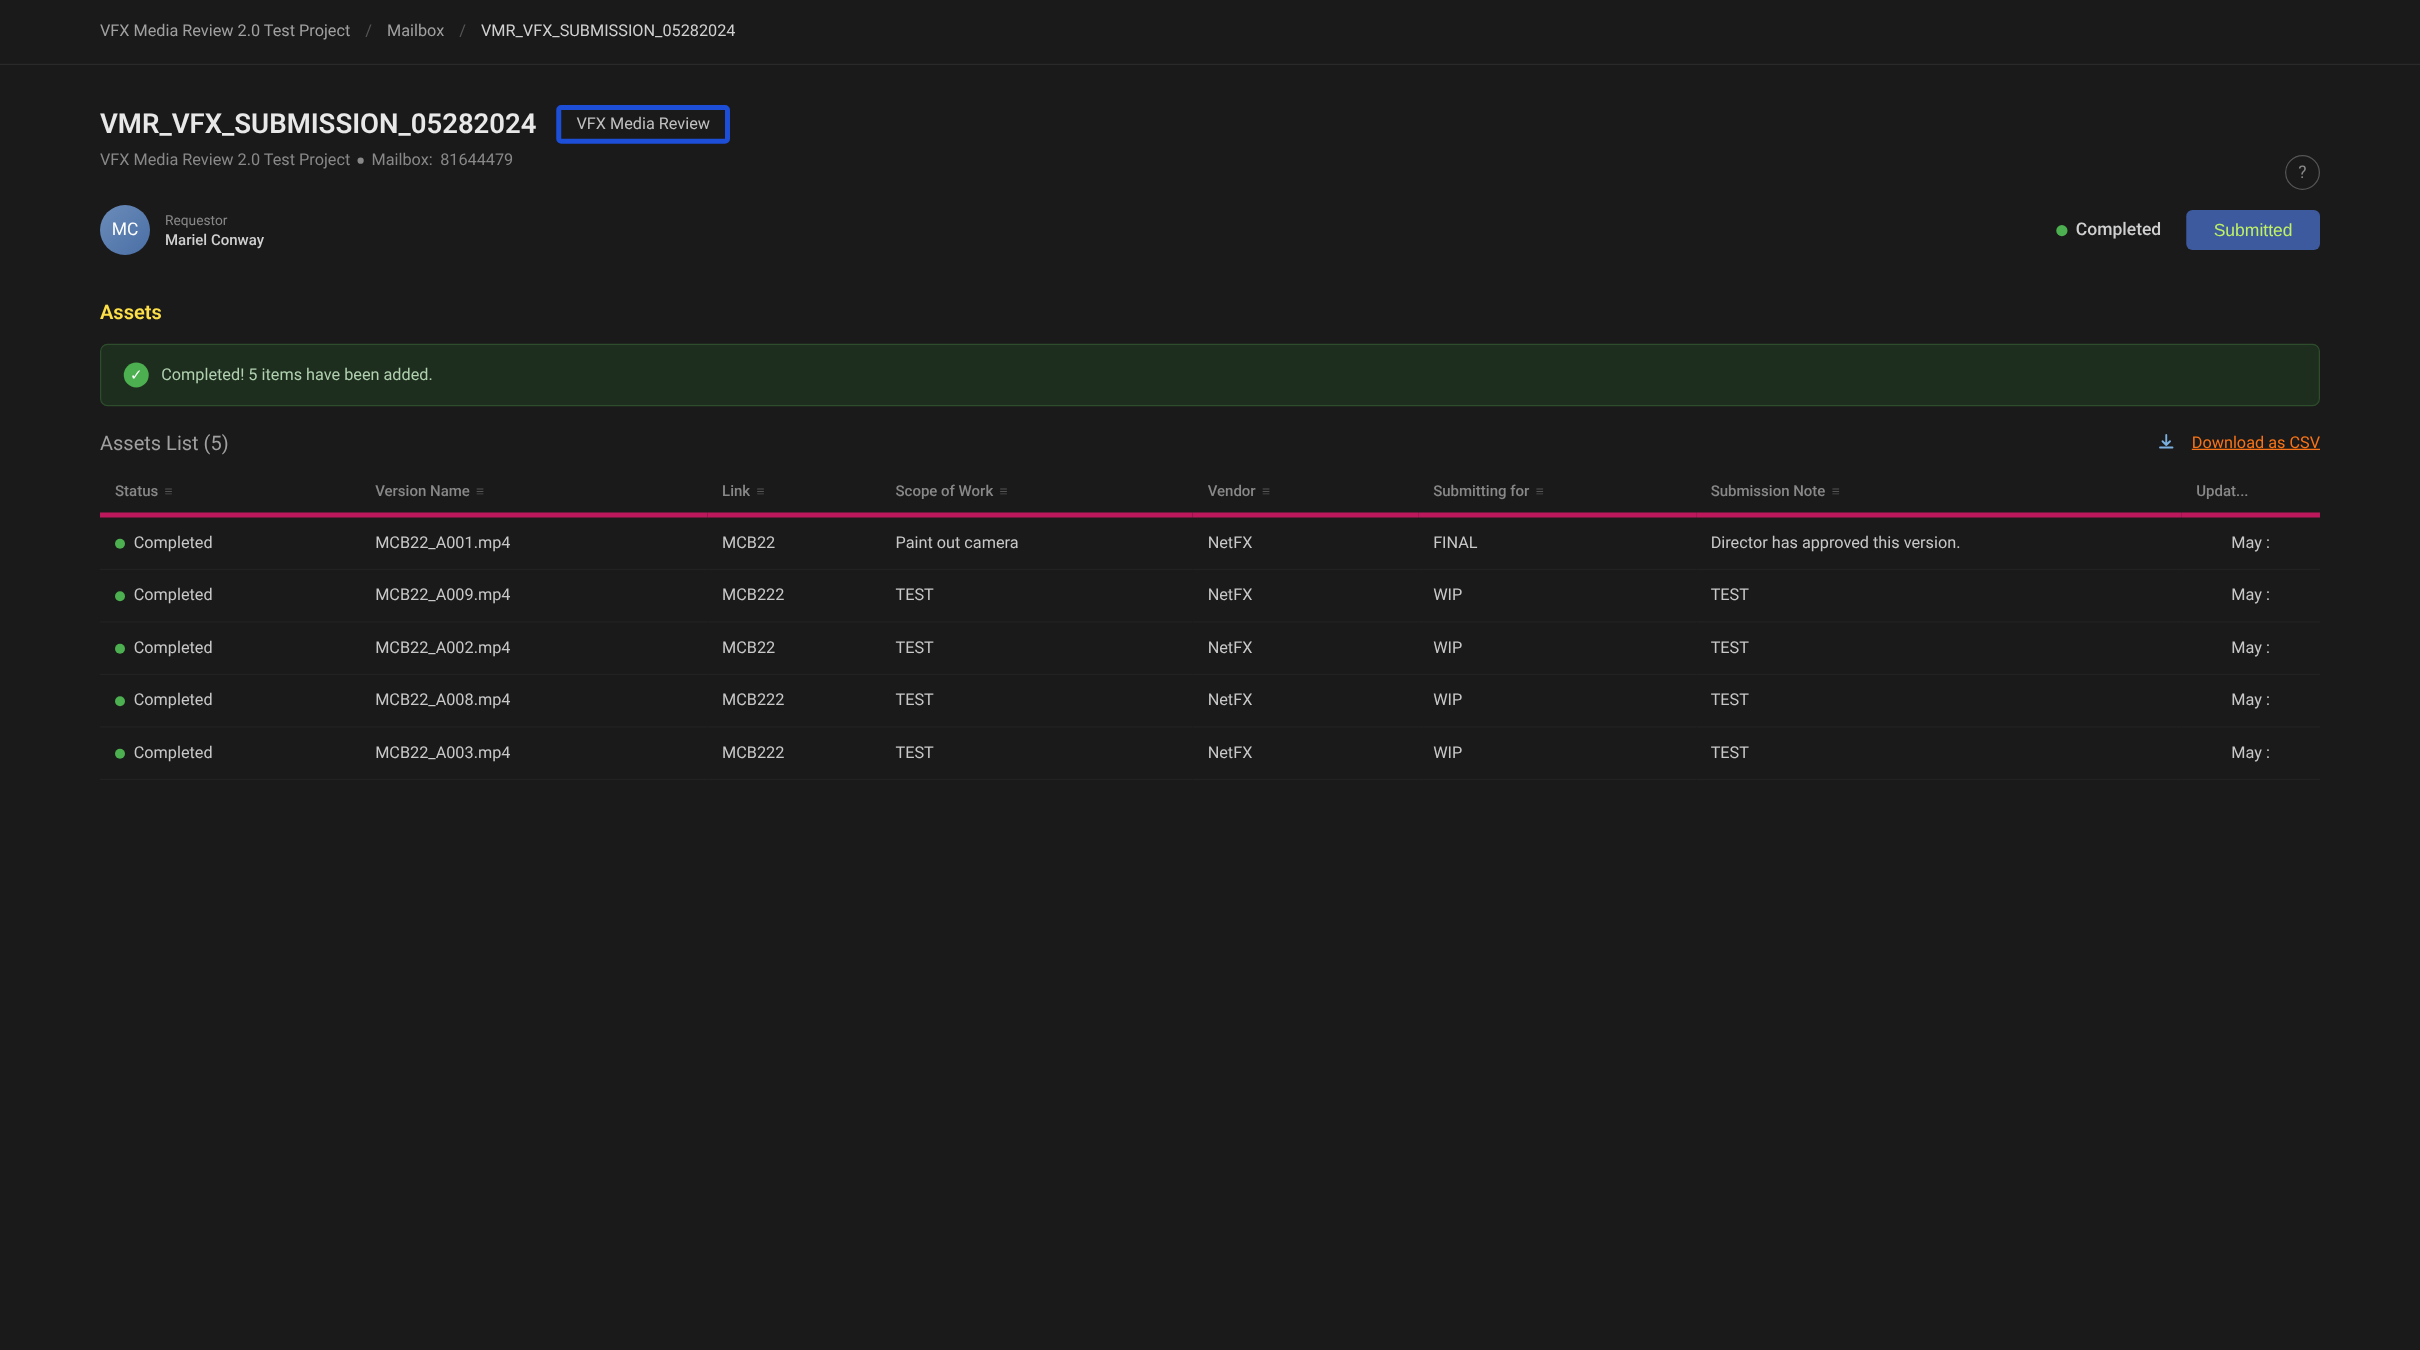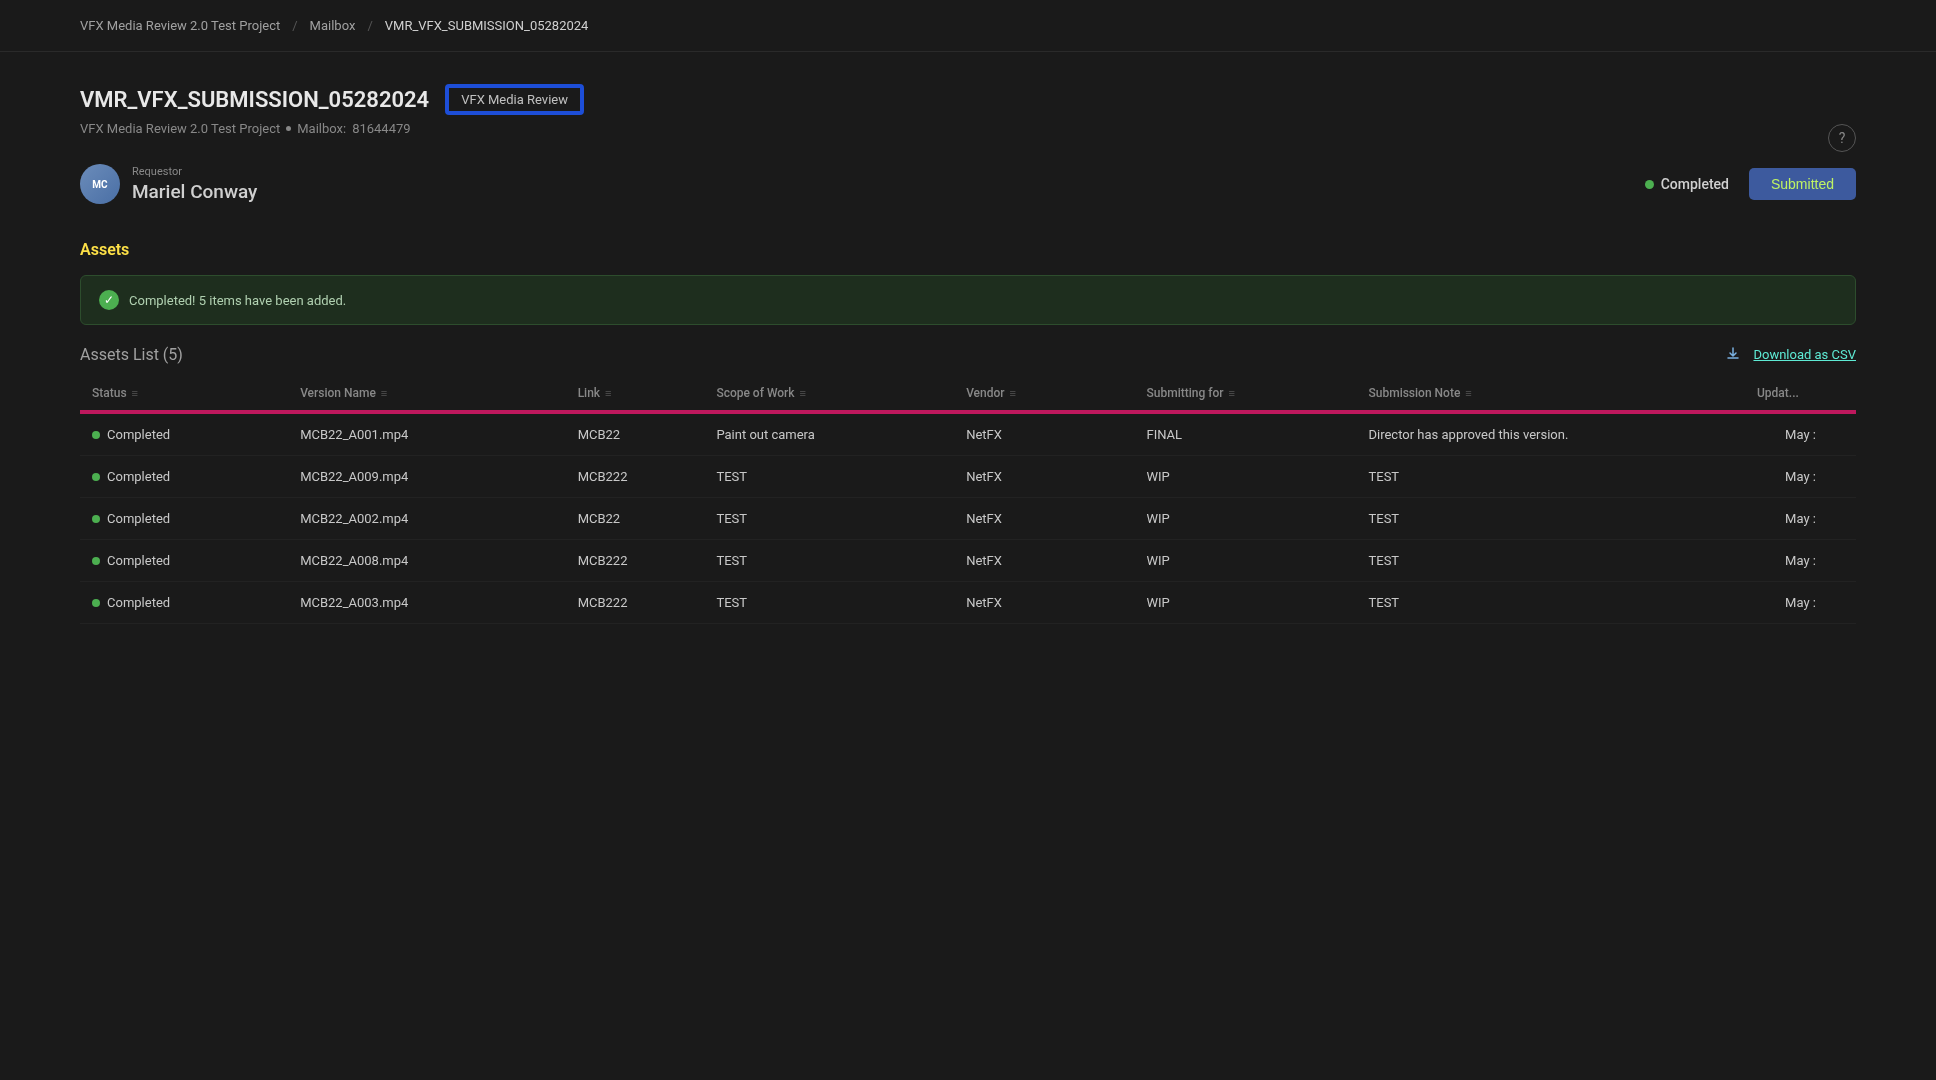--- a/index.html
+++ b/index.html
@@ -110,35 +110,35 @@
     }
 
     .avatar {
       width: 40px;
       height: 40px;
       border-radius: 50%;
       background: linear-gradient(135deg, #6b8cba 0%, #4a6fa5 100%);
       display: flex;
       align-items: center;
       justify-content: center;
-      font-size: 10px;
-      font-weight: 700;
+      font-size: 14px;
+      font-weight: 400;
       color: #fff;
       overflow: hidden;
       flex-shrink: 0;
     }
 
     .requester-label {
       font-size: 11px;
       color: #888;
       margin-bottom: 2px;
     }
 
     .requester-name {
-      font-size: 19px;
+      font-size: 12px;
       font-weight: 500;
       color: #d0d0d0;
     }
 
     .status-area {
       display: flex;
       align-items: center;
       gap: 20px;
     }
 
@@ -209,21 +209,21 @@
       justify-content: space-between;
       margin-bottom: 12px;
     }
 
     .assets-list-label {
       color: #a0a0a0;
       font-size: 16px;
     }
 
     .download-csv {
-      color: #5eead4;
+      color: #f97316;
       font-size: 13px;
       text-decoration: underline;
       cursor: pointer;
       display: flex;
       gap: 13px;
     }
 
     .table-container {
       width: 100%;
       overflow: hidden;

